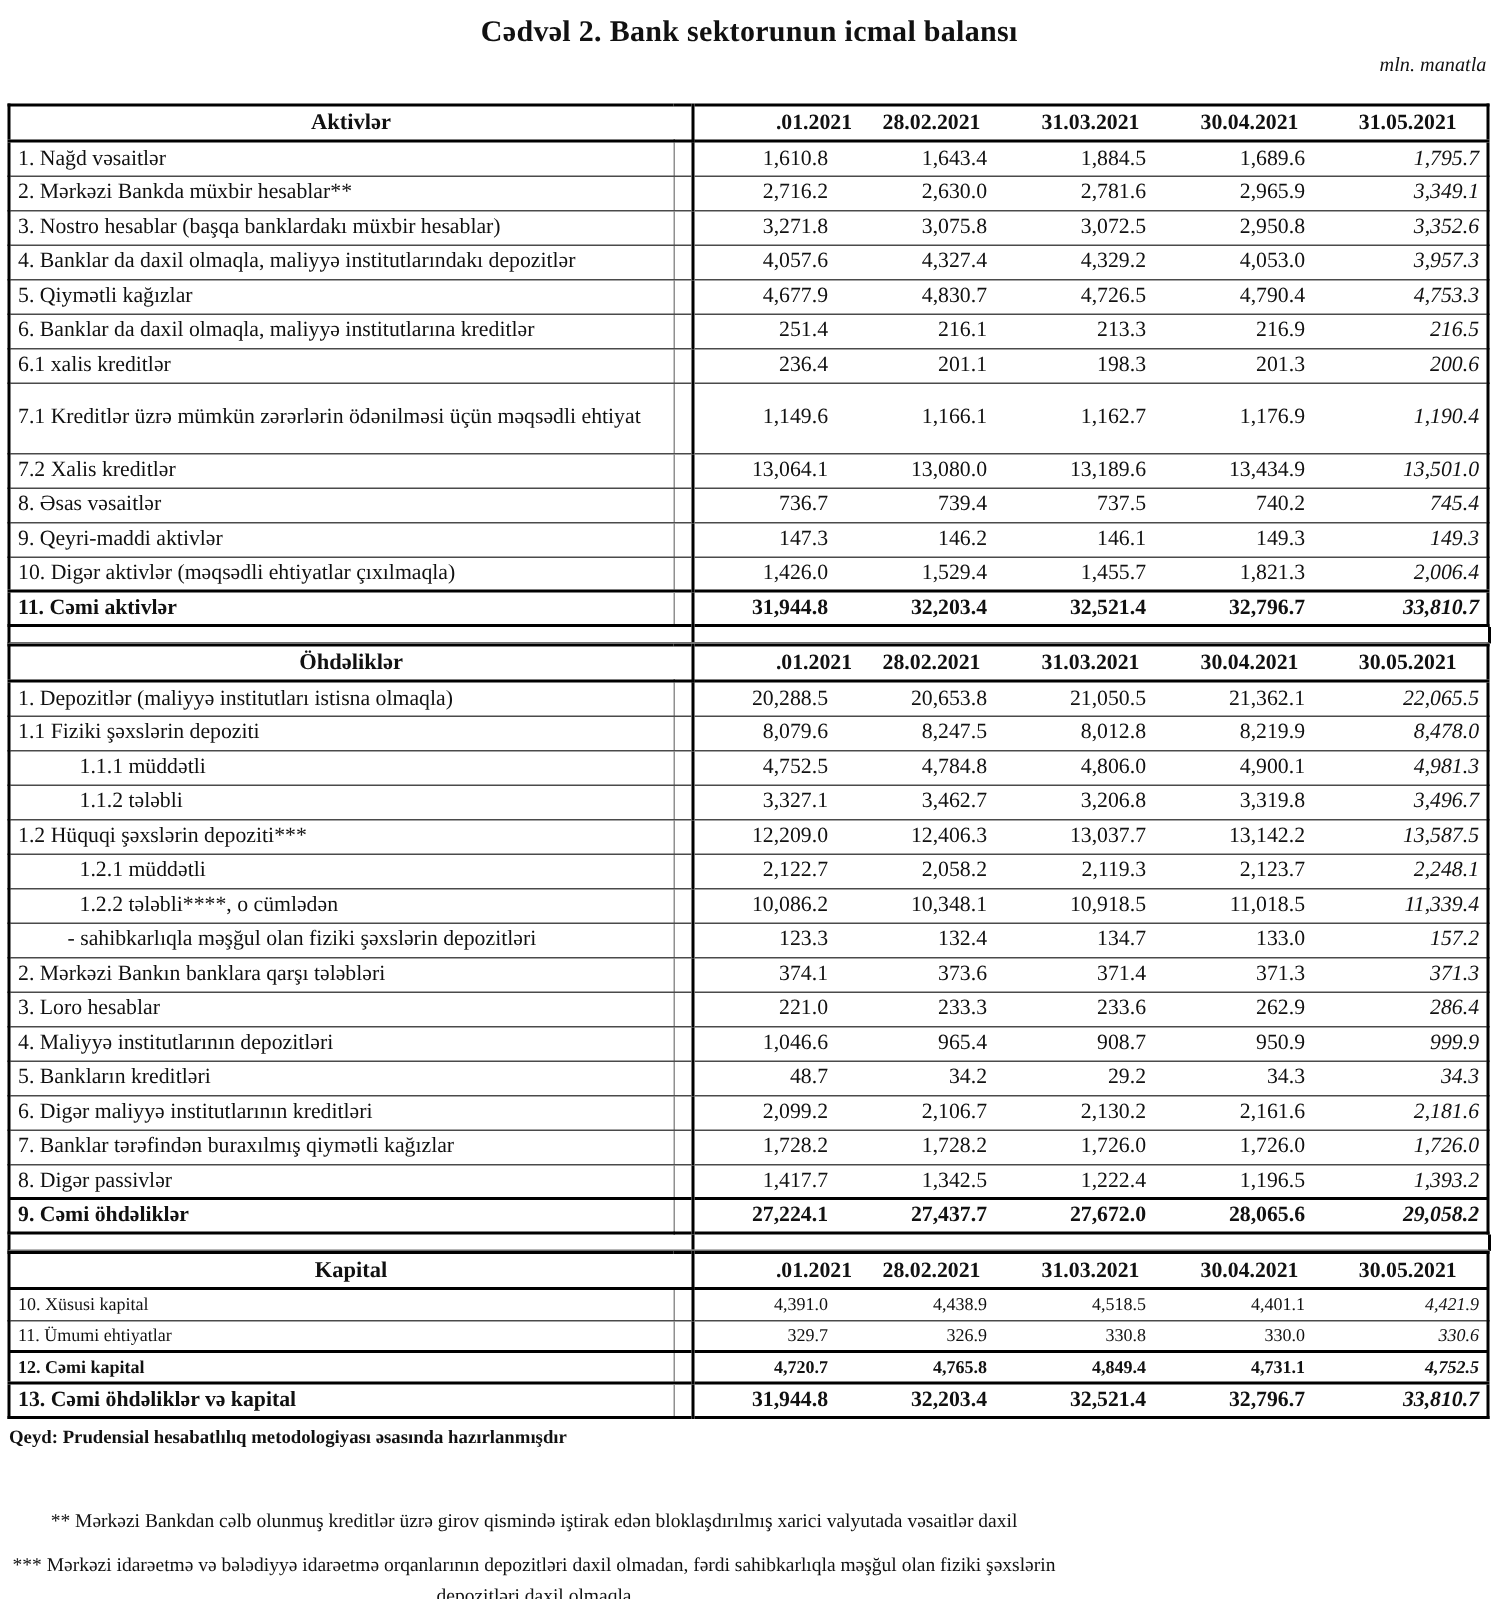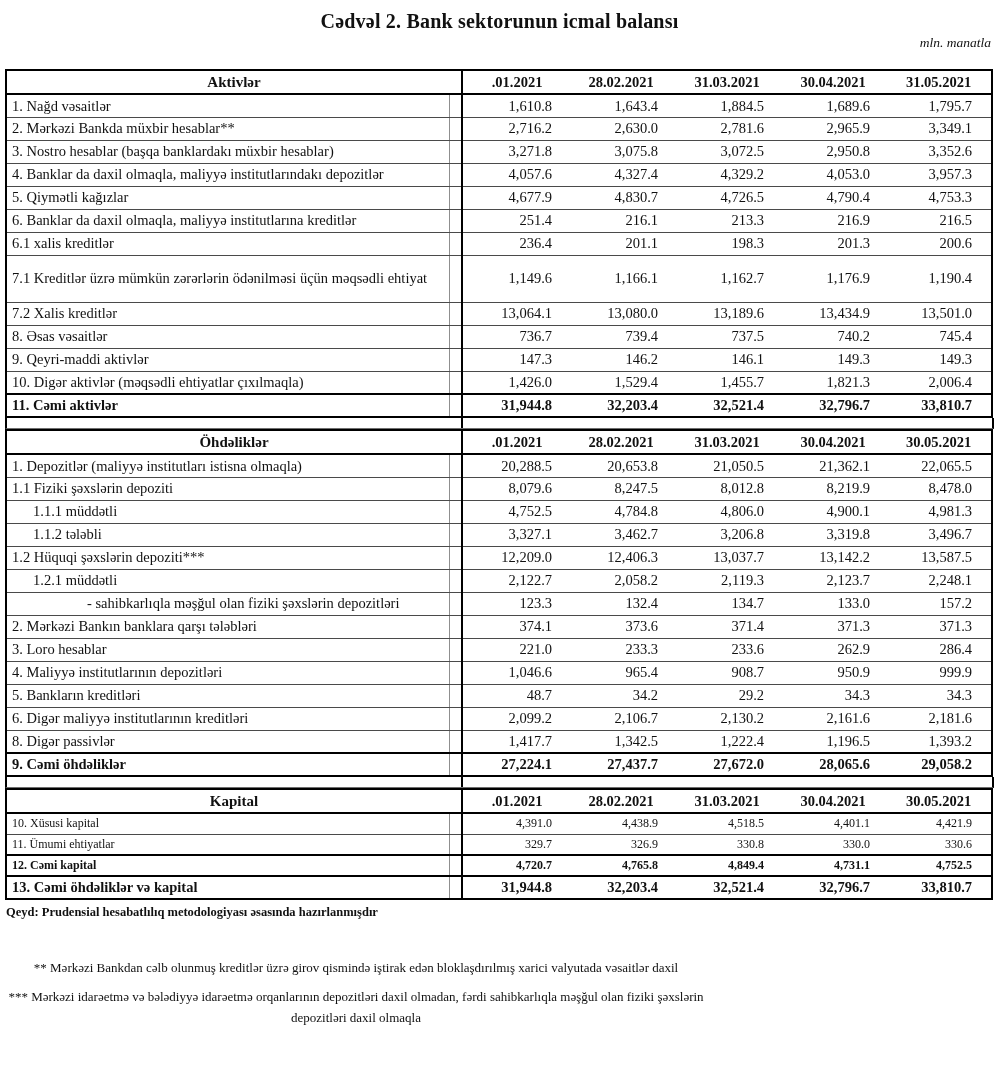--- a/index.html
+++ b/index.html
@@ -42,32 +42,32 @@
     font-size: 14.5px;
     line-height: 1.25;
     vertical-align: middle;
     overflow: hidden;
     white-space: nowrap;
   }
 
   thead th { border-bottom: 2px solid #000; font-weight: bold; height: 24px; }
   th.h-label { text-align: center; border-right: 2px solid #000; font-size: 15px; }
   th.h-date  { text-align: center; font-size: 14.5px; }
-  th.h-date.first { text-align: center; padding-left: 3px; }
+  th.h-date.first { text-align: right; padding-left: 3px; }
 
   tbody td { border-bottom: 1px solid #4a4a4a; height: 23px; }
   tbody tr:not(:first-child) td { border-top: 1px solid #c6c6c6; }
 
   td.lbl { text-align: left; padding-left: 5px; border-right: 1px solid #8f8f8f; }
   td.gut { border-right: 2px solid #000; }
   td.num { text-align: right; padding-right: 16px; }
-  td.num.last { padding-right: 19px; }
-
-  tr.indent1 td.lbl { padding-left: 26px; }
-  tr.indent2 td.lbl { padding-left: 80px; }
+  td.num.last { padding-right: 5px; font-style: italic; }
+
+  tr.indent1 td.lbl { padding-left: 46px; }
+  tr.indent2 td.lbl { padding-left: 38px; }
 
   tr.tall td { height: 47px; }
   tr.tall td.lbl { white-space: normal; line-height: 1.35; }
 
   tr.small td { height: 21px; font-size: 12px; }
 
   tr.boldrow td { font-weight: bold; }
   tr.totalrow td { border-top: 2px solid #000 !important; }
 
   .spacer {
@@ -315,20 +315,29 @@
           </tr>
           <tr class="indent1">
             <td class="lbl">1.2.1 müddətli</td>
             <td class="gut"></td>
             <td class="num">2,122.7</td>
             <td class="num">2,058.2</td>
             <td class="num">2,119.3</td>
             <td class="num">2,123.7</td>
             <td class="num last">2,248.1</td>
           </tr>
+          <tr class="indent1">
+            <td class="lbl">1.2.2 tələbli****, o cümlədən</td>
+            <td class="gut"></td>
+            <td class="num">10,086.2</td>
+            <td class="num">10,348.1</td>
+            <td class="num">10,918.5</td>
+            <td class="num">11,018.5</td>
+            <td class="num last">11,339.4</td>
+          </tr>
           <tr class="indent2">
             <td class="lbl">- sahibkarlıqla məşğul olan fiziki şəxslərin depozitləri</td>
             <td class="gut"></td>
             <td class="num">123.3</td>
             <td class="num">132.4</td>
             <td class="num">134.7</td>
             <td class="num">133.0</td>
             <td class="num last">157.2</td>
           </tr>
           <tr class="">
@@ -368,20 +377,29 @@
             <td class="num last">34.3</td>
           </tr>
           <tr class="">
             <td class="lbl">6. Digər maliyyə institutlarının kreditləri</td>
             <td class="gut"></td>
             <td class="num">2,099.2</td>
             <td class="num">2,106.7</td>
             <td class="num">2,130.2</td>
             <td class="num">2,161.6</td>
             <td class="num last">2,181.6</td>
+          </tr>
+          <tr class="">
+            <td class="lbl">7. Banklar tərəfindən buraxılmış qiymətli kağızlar</td>
+            <td class="gut"></td>
+            <td class="num">1,728.2</td>
+            <td class="num">1,728.2</td>
+            <td class="num">1,726.0</td>
+            <td class="num">1,726.0</td>
+            <td class="num last">1,726.0</td>
           </tr>
           <tr class="">
             <td class="lbl">8. Digər passivlər</td>
             <td class="gut"></td>
             <td class="num">1,417.7</td>
             <td class="num">1,342.5</td>
             <td class="num">1,222.4</td>
             <td class="num">1,196.5</td>
             <td class="num last">1,393.2</td>
           </tr>

